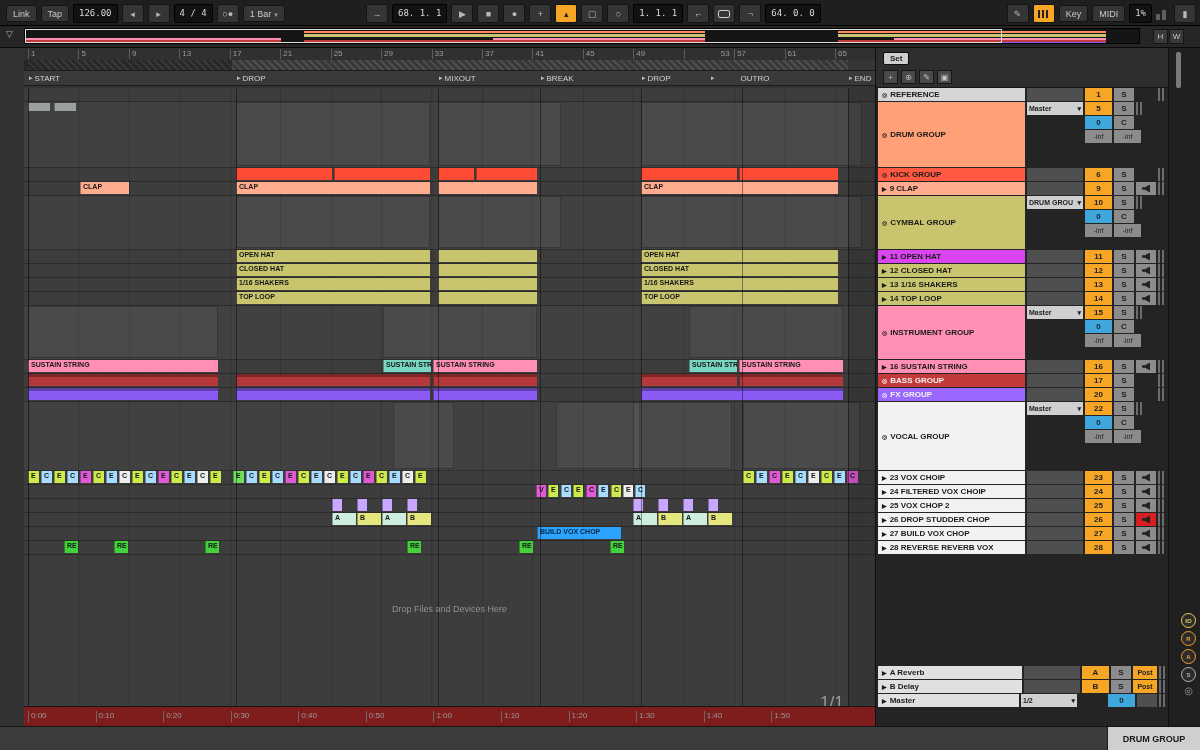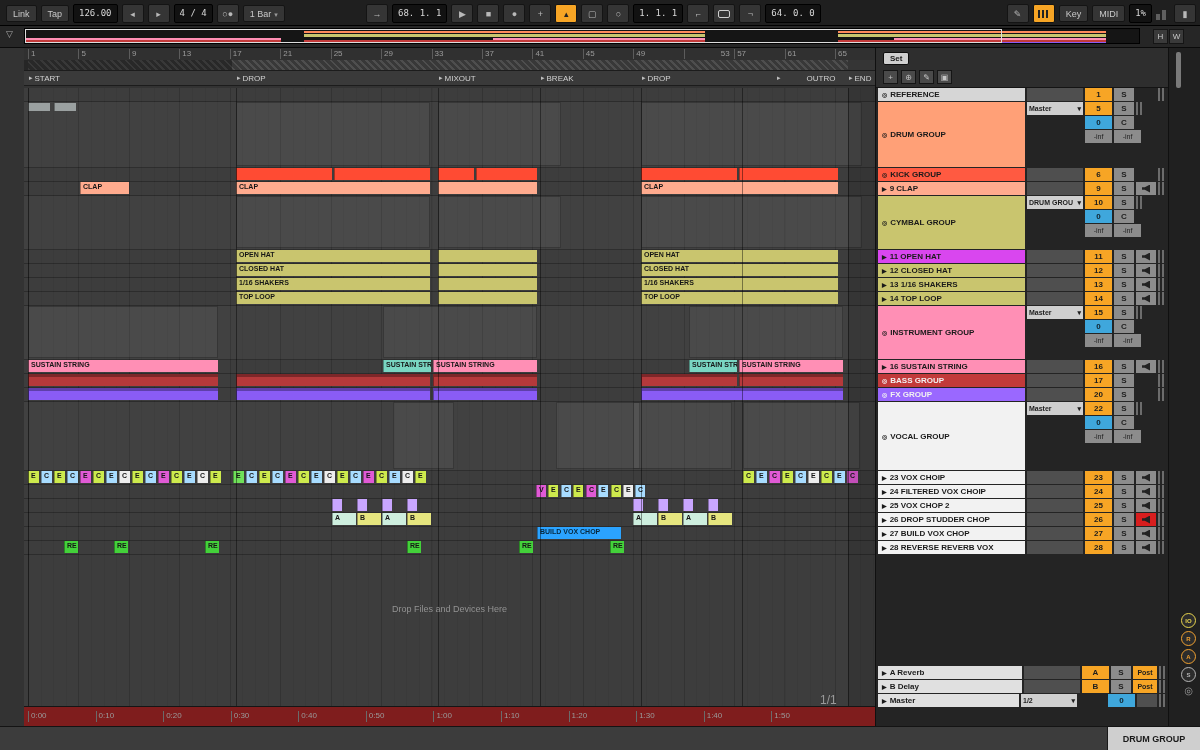--- a/index.html
+++ b/index.html
@@ -47,21 +47,21 @@
   .lane.group{background:rgba(255,255,255,0.025);}
   .clip{position:absolute;top:0;bottom:1px;box-sizing:border-box;border-left:1px solid rgba(0,0,0,0.35);font:bold 7px/9px "Liberation Sans",sans-serif;color:#161616;padding-left:2px;overflow:hidden;white-space:nowrap;}
   .clip.ghost{background:rgba(255,255,255,0.05);border:1px solid rgba(0,0,0,0.25);}
   .clip.ticks{background-image:repeating-linear-gradient(90deg,rgba(0,0,0,0.3) 0 1px,transparent 1px 5px);background-size:100% 4px;background-position:0 70%;background-repeat:no-repeat;}
   .clip.dots{background-image:repeating-linear-gradient(90deg,rgba(0,0,0,0.25) 0 1px,transparent 1px 4px),repeating-linear-gradient(0deg,rgba(0,0,0,0.12) 0 1px,transparent 1px 3px);}
   .clip.bar{border-top:3px solid rgba(0,0,0,0.3);}
   .clip.hatch{background-image:repeating-linear-gradient(45deg,rgba(255,255,255,0.5) 0 2px,transparent 2px 5px);color:#06283f;}
   .section-line{position:absolute;top:0;bottom:0;width:1px;background:rgba(0,0,0,0.42);}
   .end-shade{position:absolute;top:0;bottom:0;background:rgba(0,0,0,0.13);}
   .drop-hint{position:absolute;left:0;width:100%;top:516px;text-align:center;color:#929292;font-size:9px;}
-  .zoom-label{position:absolute;left:820px;top:645px;color:#9a9a9a;font-size:12px;}
+  .zoom-label{position:absolute;left:820px;top:645px;color:#9a9a9a;font-size:17px;}
   .time-ruler{position:absolute;left:24px;top:658px;width:851px;height:32px;background:#7f1d1d;border-top:1px solid #151515;box-sizing:border-box;}
   .time-label{position:absolute;top:4px;color:#9a9a9a;font-size:8px;border-left:1px solid #6a6a6a;padding-left:2px;height:11px;}
 
   
   .panel{position:absolute;left:875px;top:48px;width:293px;height:678px;background:#242424;border-left:1px solid #101010;box-sizing:border-box;}
   .panel-head{position:absolute;left:0;top:0;width:100%;height:40px;background:#2e2e2e;border-bottom:1px solid #141414;box-sizing:border-box;}
   .set-btn{position:absolute;left:7px;top:4px;background:#cfcfcf;color:#1a1a1a;font-size:8px;font-weight:bold;padding:1px 6px;border:1px solid #0e0e0e;border-radius:2px;}
   .head-tools{position:absolute;left:7px;top:22px;display:flex;gap:3px;}
   .tool{width:13px;height:12px;background:#4a4a4a;border:1px solid #151515;color:#c5c5c5;font-size:8px;display:flex;align-items:center;justify-content:center;}
   .rows{position:absolute;left:2px;top:40px;width:289px;}
@@ -208,21 +208,21 @@
           <span>MIXOUT</span>
         </div>
         <div class="locator" style="left: 516px;">
           <span class="flag">▸</span>
           <span>BREAK</span>
         </div>
         <div class="locator" style="left: 617px;">
           <span class="flag">▸</span>
           <span>DROP</span>
         </div>
-        <div class="locator" style="left: 752px; gap: 26px;">
+        <div class="locator" style="left: 686px; gap: 26px;">
           <span class="flag">▸</span>
           <span>OUTRO</span>
         </div>
         <div class="locator" style="left: 824px;">
           <span class="flag">▸</span>
           <span>END</span>
         </div>
       </div>
     <div class="clip-area">
       <div>

